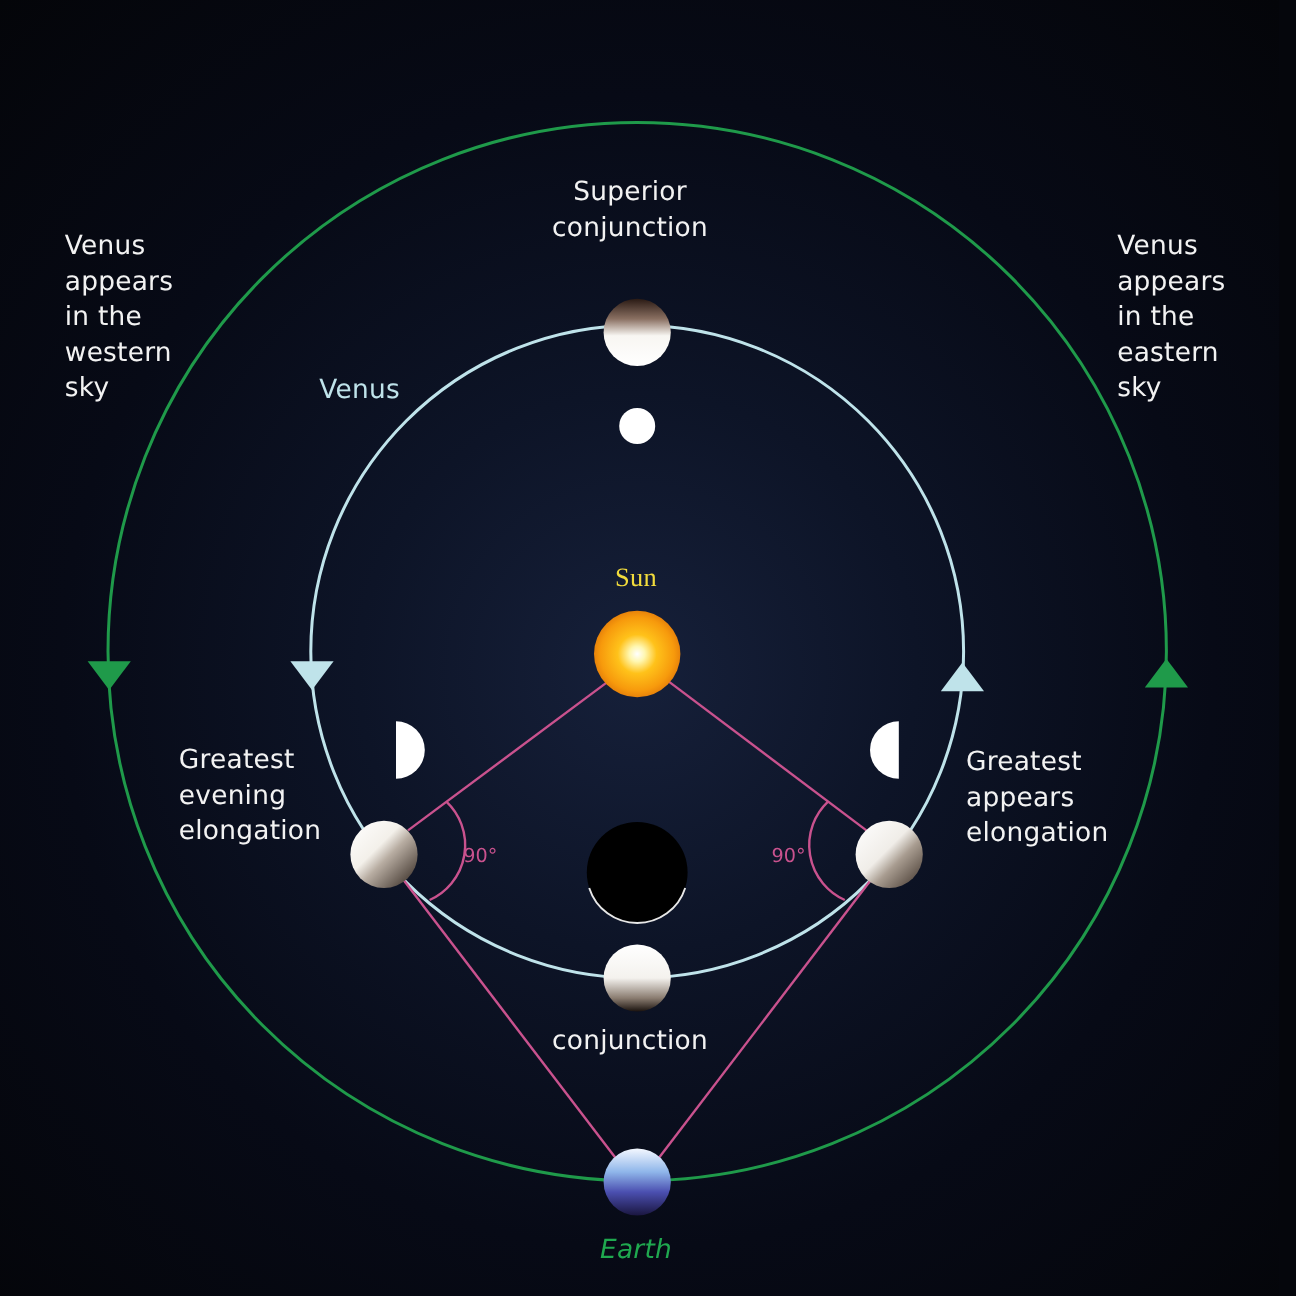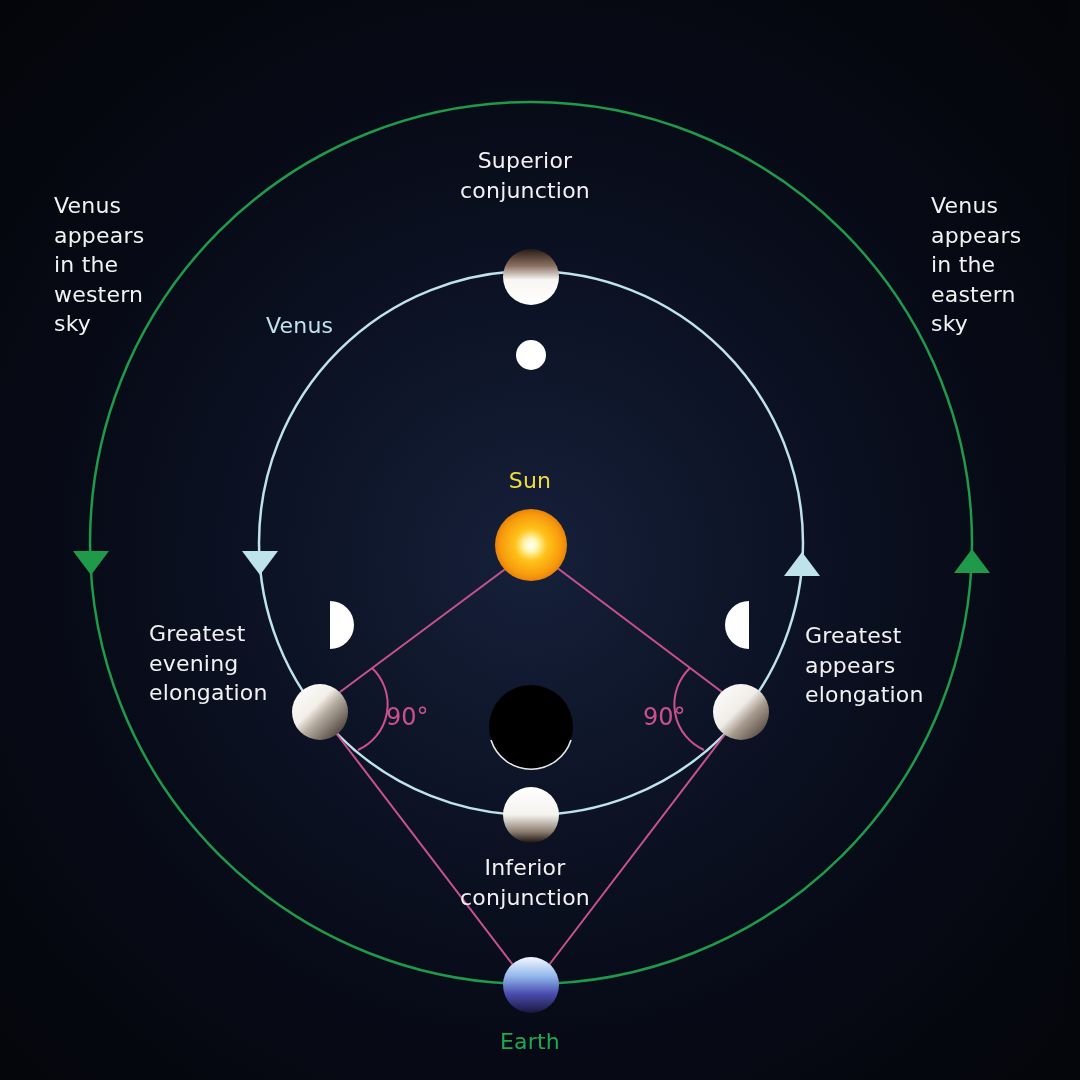--- a/index.html
+++ b/index.html
@@ -3,24 +3,24 @@
 <meta charset="utf-8">
 <style>
   html, body { margin:0; padding:0; background:#05060c; }
   body { width:1080px; height:1080px; overflow:hidden; position:relative;
          font-family:"DejaVu Sans", "Liberation Sans", sans-serif; }
   #stage { position:absolute; left:0; top:0; width:1066px; height:1080px;
            background: radial-gradient(circle at 531px 560px, #16203a 0%, #0d1427 30%, #070a16 62%, #040509 100%); }
   svg { position:absolute; left:0; top:0; }
   .lbl { position:absolute; color:#f2f2f2; font-size:22px; line-height:29.5px; letter-spacing:0.2px; }
   .center { text-align:center; }
-  .sun-lbl { color:#f2dc3c; }
+  .sun-lbl { color:#f2dc3c;font-family:Liberation Serif, serif; }
   .venus-lbl { color:#bfe3ea; }
-  .earth-lbl { color:#1fa84f; }
-  .ang-lbl { position:absolute; color:#c9528e; font-size:24px; }
+  .earth-lbl { color:#1fa84f;font-style:italic; }
+  .ang-lbl { position:absolute; color:#c9528e; font-size:16px; }
 </style>
 </head>
 <body>
 
 <div id="stage">
 
   <svg width="1080" height="1080" viewBox="0 0 1080 1080">
     <defs>
       <radialGradient id="sunGrad" cx="50%" cy="50%" r="50%">
         <stop offset="0%" stop-color="#ffffff"></stop>
@@ -141,18 +141,17 @@
   <div class="lbl" style="left:805px; top:621px;">
     <div>Greatest</div>
     <div>appears</div>
     <div>elongation</div>
   </div>
 
   <div class="ang-lbl" style="left:386px; top:703px;">90°</div>
   <div class="ang-lbl" style="left:643px; top:703px;">90°</div>
 
   <div class="lbl center" style="left:430px; top:853px; width:190px;">
-    <div>Inferior</div>
     <div>conjunction</div>
   </div>
 
   <div class="lbl center earth-lbl" style="left:470px; top:1027px; width:120px;">Earth</div>
 </div>
 
 </body></html>

